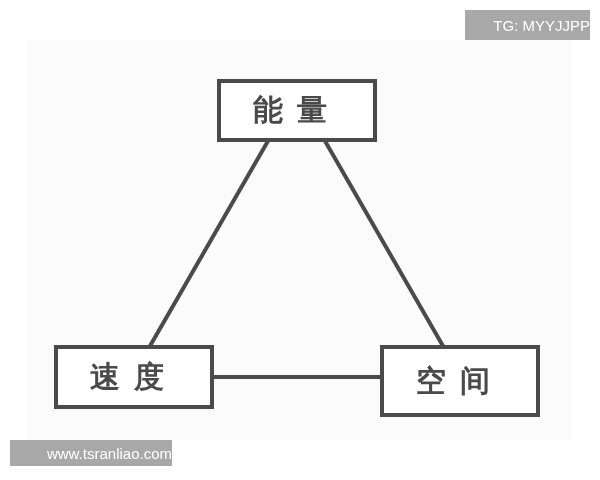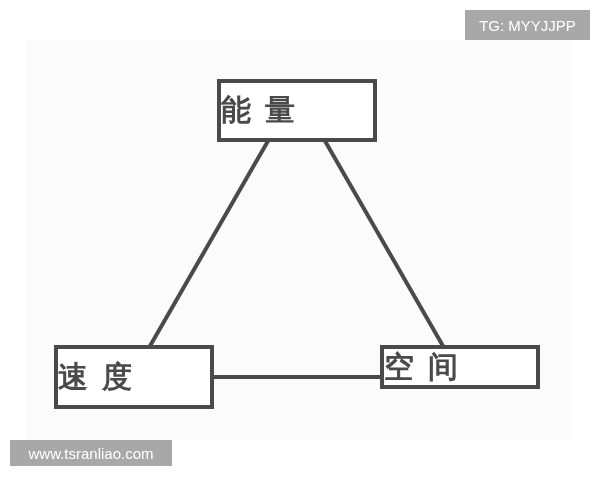--- a/index.html
+++ b/index.html
@@ -1,28 +1,28 @@
 <!DOCTYPE html>
 <html><head>
   <meta charset="utf-8">
   <style>
     html, body { margin:0; padding:0; }
     body { width:600px; height:480px; background:#ffffff; position:relative; overflow:hidden;
            font-family: "DejaVu Sans", sans-serif; }
     .panel { position:absolute; left:27px; top:40px; width:545px; height:400px; background:#fcfbfc; }
     svg.diagram { position:absolute; left:0; top:0; width:600px; height:480px; }
     .node { position:absolute; box-sizing:border-box; border:4px solid #4a4a4a; background:#ffffff;
-            display:flex; align-items:center; justify-content:flex-start;
+            display:flex; align-items:center; justify-content:center;
             font-family:"DejaVu Sans", sans-serif; font-weight:bold; font-size:30px; color:#4a4a4a;
             letter-spacing:14px; }
     .node-top { left:217px; top:79px; width:160px; height:63px; }
     .node-left { left:54px; top:345px; width:160px; height:64px; }
-    .node-right { left:380px; top:345px; width:160px; height:44px; }
+    .node-right { left:380px; top:345px; width:160px; height:72px; }
     .wm { position:absolute; background:#a8a8a8; color:#ffffff; font-family:"Liberation Sans", sans-serif;
-          font-size:15px; display:flex; align-items:center; justify-content:center; }
+          font-size:15px; display:flex; align-items:center; justify-content:flex-end; }
     .wm-top { left:465px; top:10px; width:125px; height:30px; }
     .wm-bottom { left:10px; top:440px; width:162px; height:26px; }
   </style>
 </head>
 <body>
 
 <div class="panel"></div>
 
 <svg class="diagram" viewBox="0 0 600 480">
   <line x1="268" y1="141" x2="150" y2="346" stroke="#4a4a4a" stroke-width="4"></line>

